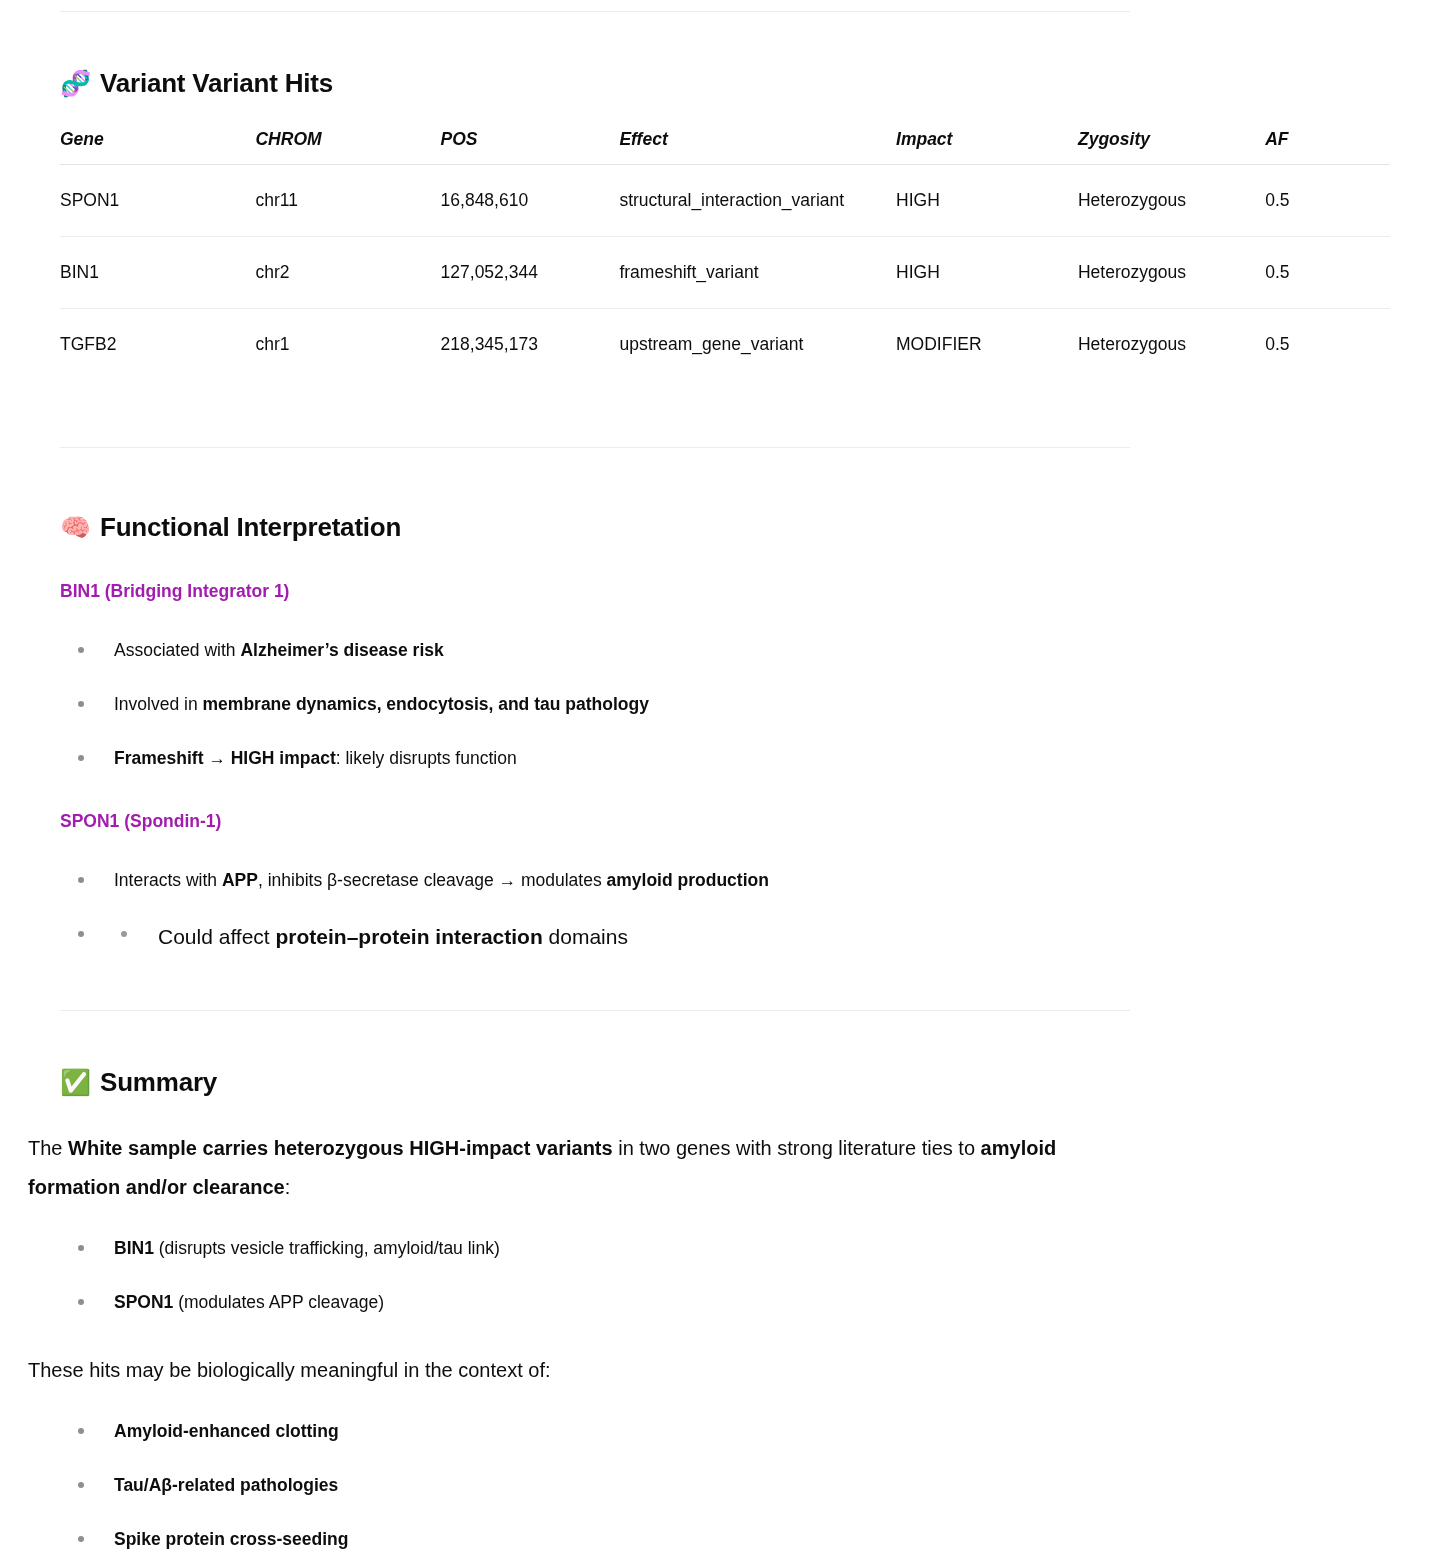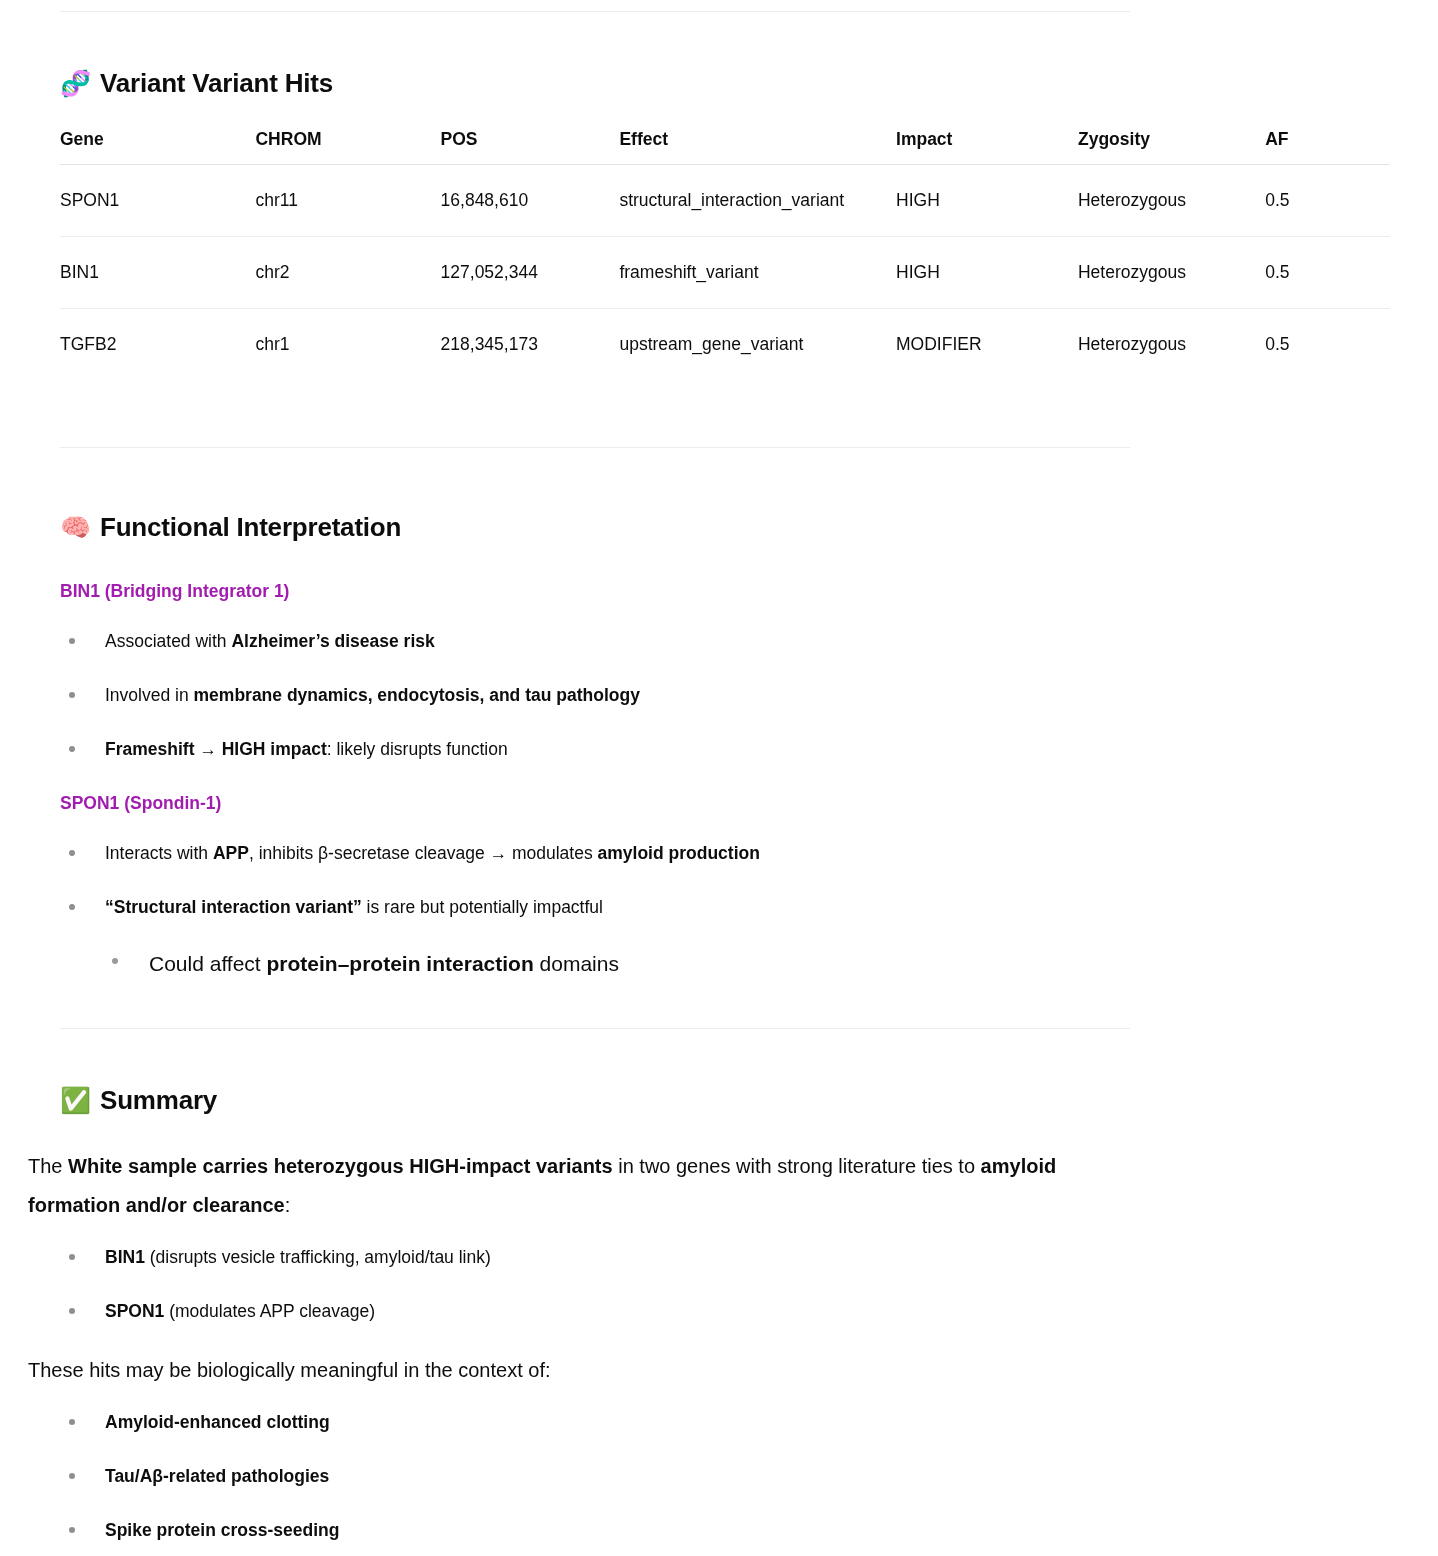--- a/index.html
+++ b/index.html
@@ -69,20 +69,21 @@
     font-size: 17.5px;
   }
   table.variant-table th {
     text-align: left;
     font-weight: 700;
     font-size: 17.5px;
     color: #0d0d0d;
     padding: 0 0 14px 0;
     vertical-align: bottom;
     border-bottom: 1.5px solid #e3e3e3;
+    font-style: italic;
   }
   table.variant-table td {
     text-align: left;
     font-weight: 400;
     color: #0d0d0d;
     padding: 22px 0 22px 0;
     vertical-align: top;
     border-bottom: 1.5px solid #ededed;
     line-height: 1.55;
     padding-right: 14px;
@@ -120,21 +121,21 @@
     list-style: none;
     margin: 0;
     padding: 0 0 0 60px;
   }
   ul.bullets > li {
     position: relative;
     padding-left: 45px;
     font-size: 17.5px;
     line-height: 1.6;
     color: #0d0d0d;
-    margin: 0;
+    margin: 9px;
   }
   ul.bullets > li::before {
     content: "";
     position: absolute;
     left: 9px;
     top: 11px;
     width: 6px;
     height: 6px;
     border-radius: 50%;
     background: #8f8f8f;
@@ -258,21 +259,20 @@
     <li class="mt"><b>Frameshift → HIGH impact</b><span>: likely disrupts function</span></li>
   </ul>
 
   <div class="sp-26"></div>
 
   <div class="sub-head">SPON1 (Spondin-1)</div>
   <div class="sp-22"></div>
   <ul class="bullets">
     <li><span>Interacts with </span><b>APP</b><span>, inhibits β-secretase cleavage → modulates </span><b>amyloid production</b></li>
     <li class="mt">
-      <span><b>“Structural interaction variant”</b><span> is rare but potentially impactful</span></span>
       <ul class="sub-bullets">
         <li><span>Could affect </span><b>protein–protein interaction</b><span> domains</span></li>
       </ul>
     </li>
   </ul>
 
   <div class="sp-48"></div>
   <hr class="section-divider divider-mid">
   <div class="sp-48"></div>
 

